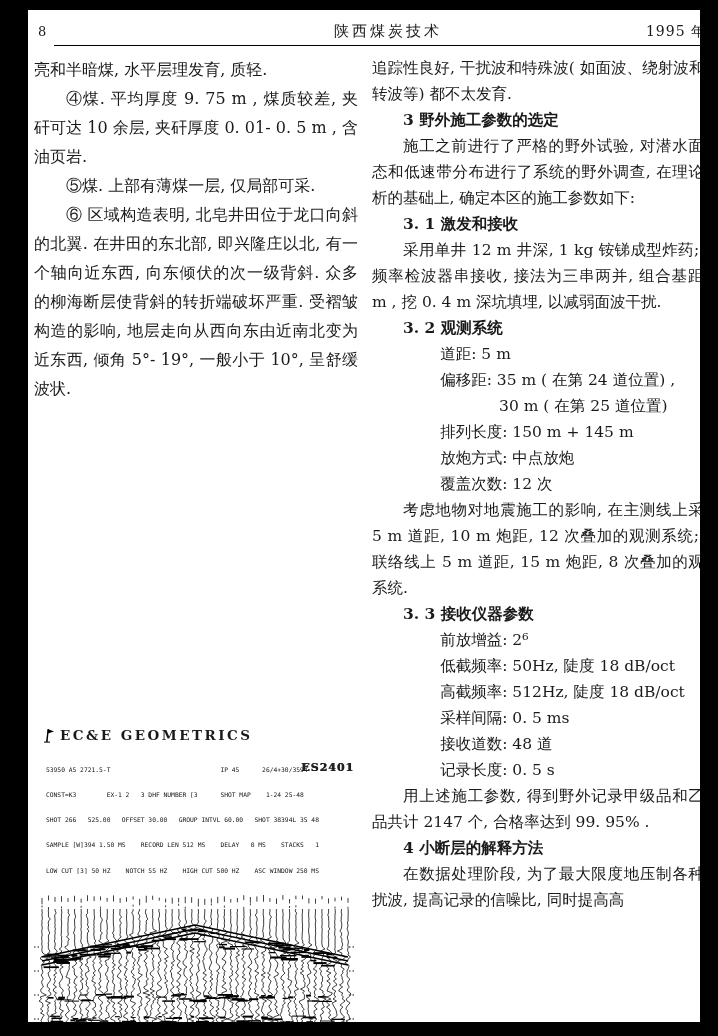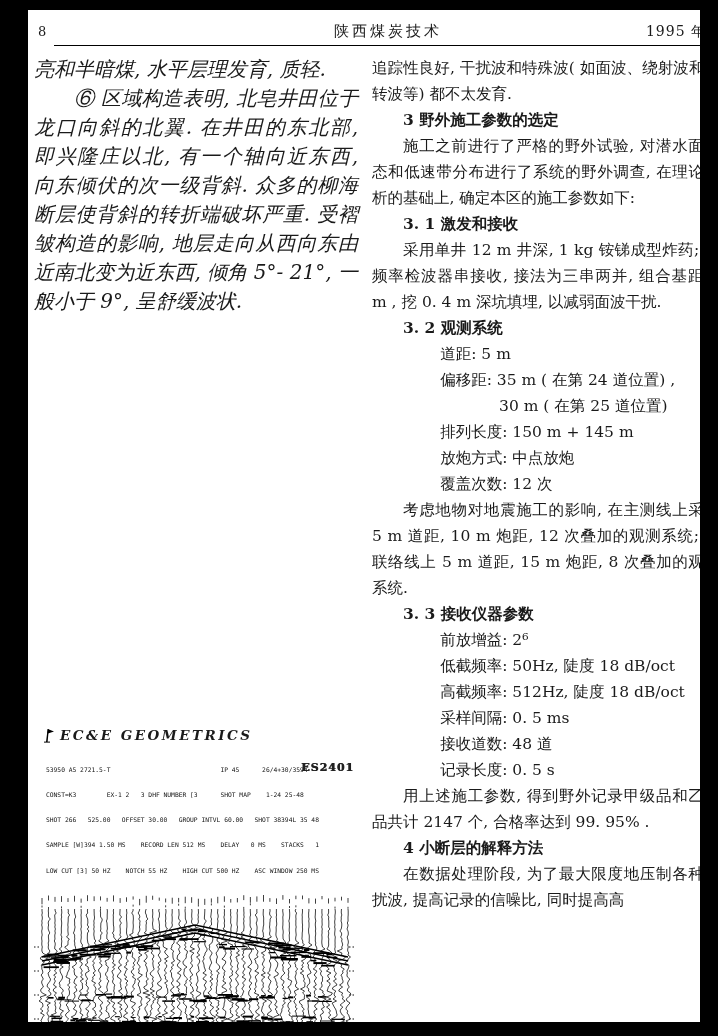--- a/index.html
+++ b/index.html
@@ -12,53 +12,55 @@
     background:#fff;color:#1a1a1a;overflow:hidden;
   }
   
   .running-head{position:absolute;top:10px;left:0;width:672px;height:26px;}
   .pagenum{position:absolute;left:10px;top:4px;font-size:13px;}
   .jtitle{position:absolute;left:0;width:100%;text-align:center;top:2px;font-size:15px;letter-spacing:3px;padding-left:24px;}
   .jyear{position:absolute;right:-6px;top:3px;font-size:14px;letter-spacing:1px;}
   .head-rule{position:absolute;left:26px;top:35px;width:646px;height:0;border-top:1.6px solid #000;}
   
   .col{position:absolute;top:45px;text-align:justify;}
-  .col-left{left:6px;width:324px;font-size:20px;line-height:29px;font-style:italic;}
+  .col-left{left:6px;width:324px;font-size:16px;line-height:29px;}
   .col-right{left:344px;width:348px;font-size:15.5px;line-height:26px;}
   .col p{margin:0;text-indent:2em;}
   .col p.noindent{text-indent:0;}
   .sec-h{font-weight:bold;text-indent:0;margin:9px 0 7px 0;}
   .sub-h{font-weight:bold;text-indent:0;margin:2px 0 2px 0;}
   .spec{text-indent:0;padding-left:2.4em;}
   .spec-deep{text-indent:0;padding-left:6.2em;}
   
   .figure{position:absolute;left:6px;top:717px;width:324px;}
   .fig-head{position:relative;height:20px;}
   .fig-logo{position:absolute;left:8px;top:1px;width:13px;height:15px;}
   .fig-logo svg{display:block;}
-  .fig-logo-text{position:absolute;left:26px;top:0;font-size:13.5px;font-weight:bold;letter-spacing:2.5px;font-style:italic;}
+  .fig-logo-text{position:absolute;left:26px;top:0;font-size:13.5px;font-weight:bold;letter-spacing:2.5px;}
   .fig-model{position:absolute;right:4px;top:2px;font-size:11px;font-weight:bold;letter-spacing:1px;color:#222;text-shadow:0.6px 0 #222;margin-top:32px;}
   .fig-params{margin:2px 0 0 12px;font-family:"DejaVu Sans Mono","Liberation Mono",monospace;font-size:6.3px;line-height:8.4px;white-space:pre;color:#111;letter-spacing:0;}
   .seis-wrap{margin-top:3px;}
 </style>
 </head>
 <body>
 
 <div class="page">
 
   <div class="running-head">
     <span class="pagenum">8</span>
     <span class="jtitle">陕西煤炭技术</span>
     <span class="jyear">1995 年</span>
   </div>
   <div class="head-rule"></div>
 
   <div class="col col-left">
     <p class="noindent">亮和半暗煤, 水平层理发育, 质轻.</p>
-    <p>⑥ 区域构造表明, 北皂井田位于龙口向斜的北翼. 在井田的东北部, 即兴隆庄以北, 有一个轴向近东西, 向东倾伏的次一级背斜. 众多的柳海断层使背斜的转折端破坏严重. 受褶皱构造的影响, 地层走向从西向东由近南北变为近东西, 倾角 5°- 21°, 一般小于 9°, 呈舒缓波状.</p>
+    <p>④煤. 平均厚度 9. 75 m , 煤质较差, 夹矸可达 10 余层, 夹矸厚度 0. 01- 0. 5 m , 含油页岩.</p>
+    <p>⑤煤. 上部有薄煤一层, 仅局部可采.</p>
+    <p>⑥ 区域构造表明, 北皂井田位于龙口向斜的北翼. 在井田的东北部, 即兴隆庄以北, 有一个轴向近东西, 向东倾伏的次一级背斜. 众多的柳海断层使背斜的转折端破坏严重. 受褶皱构造的影响, 地层走向从西向东由近南北变为近东西, 倾角 5°- 19°, 一般小于 10°, 呈舒缓波状.</p>
   </div>
 
   <div class="figure">
     <div class="fig-head">
       <span class="fig-logo">
         <svg width="13" height="15" viewBox="0 0 13 15">
           <path d="M4,14 L5.6,1 L6.8,1.2 L5.6,14 Z" fill="#000"></path>
           <path d="M5.8,1 L12,3.4 L5.2,5.8 Z" fill="#000"></path>
           <path d="M2,13.6 L8,13.6 L8,14.6 L2,14.6 Z" fill="#000"></path>
         </svg>

